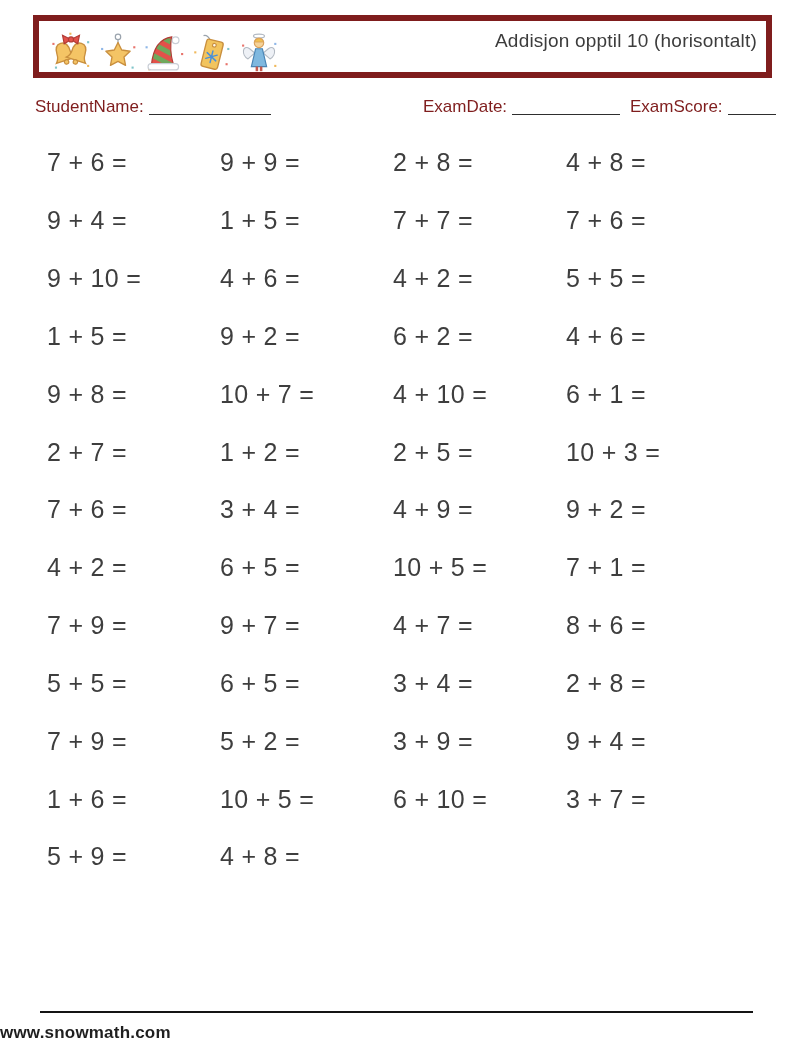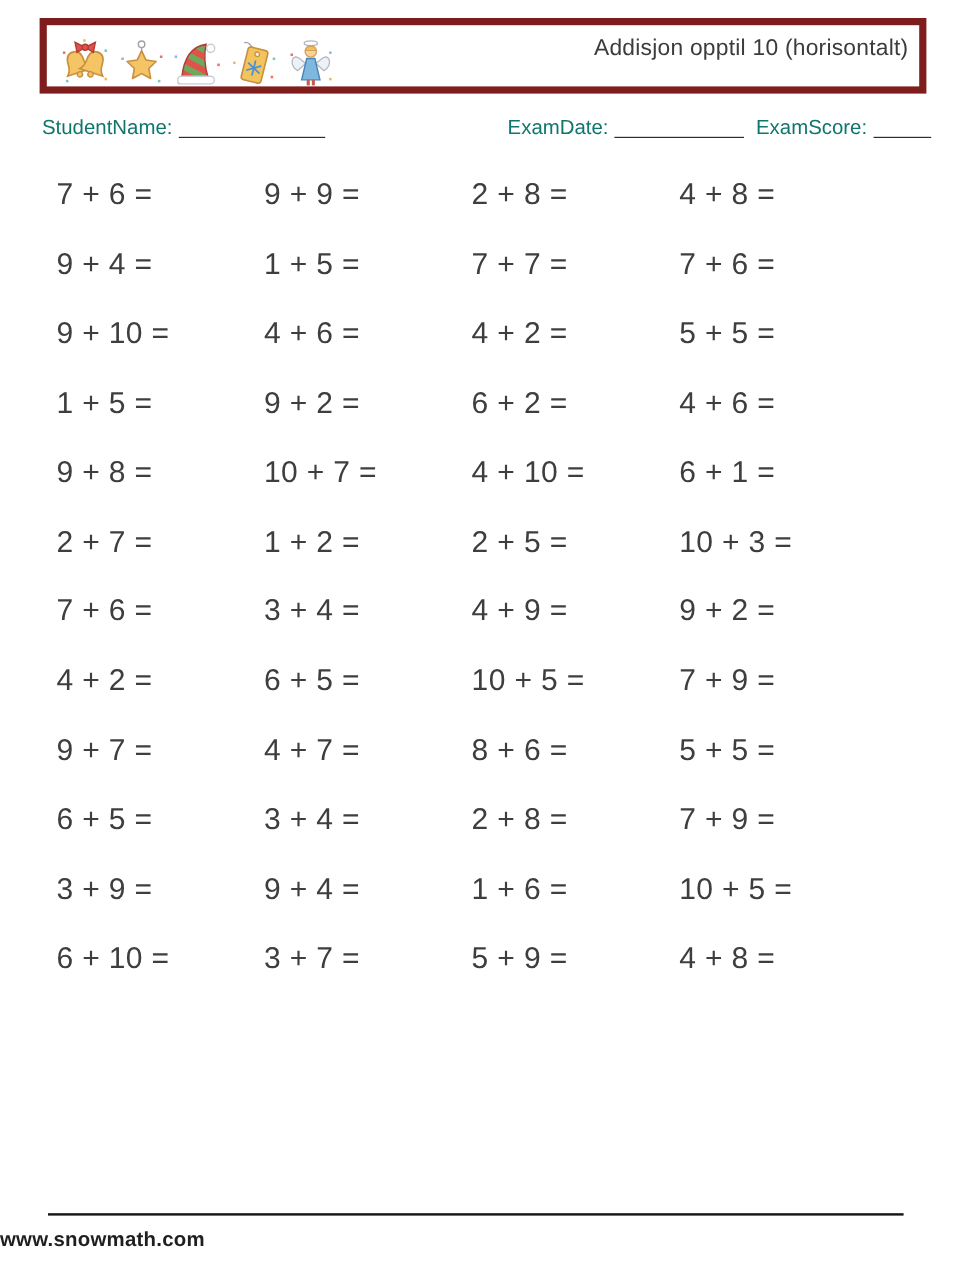--- a/index.html
+++ b/index.html
@@ -22,21 +22,21 @@
     position:absolute; left:10px; top:6px; height:51px;
     display:flex; gap:3px; align-items:center;
   }
   .icon { width:44px; height:48px; display:block; }
   .title {
     position:absolute; right:9px; top:9px;
     font-size:19px; color:#3c3c3c; letter-spacing:0.2px;
   }
 
   
-  .fields { position:absolute; top:97px; left:0; width:794px; height:26px; font-size:17px; color:#0f766e; }
+  .fields { position:absolute; top:97px; left:0; width:794px; height:26px; font-size:17px; color:#7f1d1d; }
   .field { position:absolute; white-space:nowrap; }
   .blank {
     display:inline-block; border-bottom:1.6px solid #2e2e2e;
     height:15px; vertical-align:-3px; margin-left:5px;
   }
   .f-student { left:35px; }  .f-student .blank { width:122px; }
   .f-date    { left:423px; } .f-date .blank    { width:108px; }
   .f-score   { left:630px; } .f-score .blank   { width:48px; }
 
   
@@ -186,29 +186,31 @@
       <div class="problem">1 + 2 =</div>
       <div class="problem">2 + 5 =</div>
       <div class="problem">10 + 3 =</div>
       <div class="problem">7 + 6 =</div>
       <div class="problem">3 + 4 =</div>
       <div class="problem">4 + 9 =</div>
       <div class="problem">9 + 2 =</div>
       <div class="problem">4 + 2 =</div>
       <div class="problem">6 + 5 =</div>
       <div class="problem">10 + 5 =</div>
+      <div class="problem">7 + 1 =</div>
       <div class="problem">7 + 9 =</div>
       <div class="problem">9 + 7 =</div>
       <div class="problem">4 + 7 =</div>
       <div class="problem">8 + 6 =</div>
       <div class="problem">5 + 5 =</div>
       <div class="problem">6 + 5 =</div>
       <div class="problem">3 + 4 =</div>
       <div class="problem">2 + 8 =</div>
       <div class="problem">7 + 9 =</div>
+      <div class="problem">5 + 2 =</div>
       <div class="problem">3 + 9 =</div>
       <div class="problem">9 + 4 =</div>
       <div class="problem">1 + 6 =</div>
       <div class="problem">10 + 5 =</div>
       <div class="problem">6 + 10 =</div>
       <div class="problem">3 + 7 =</div>
       <div class="problem">5 + 9 =</div>
       <div class="problem">4 + 8 =</div>
     </div>
 

